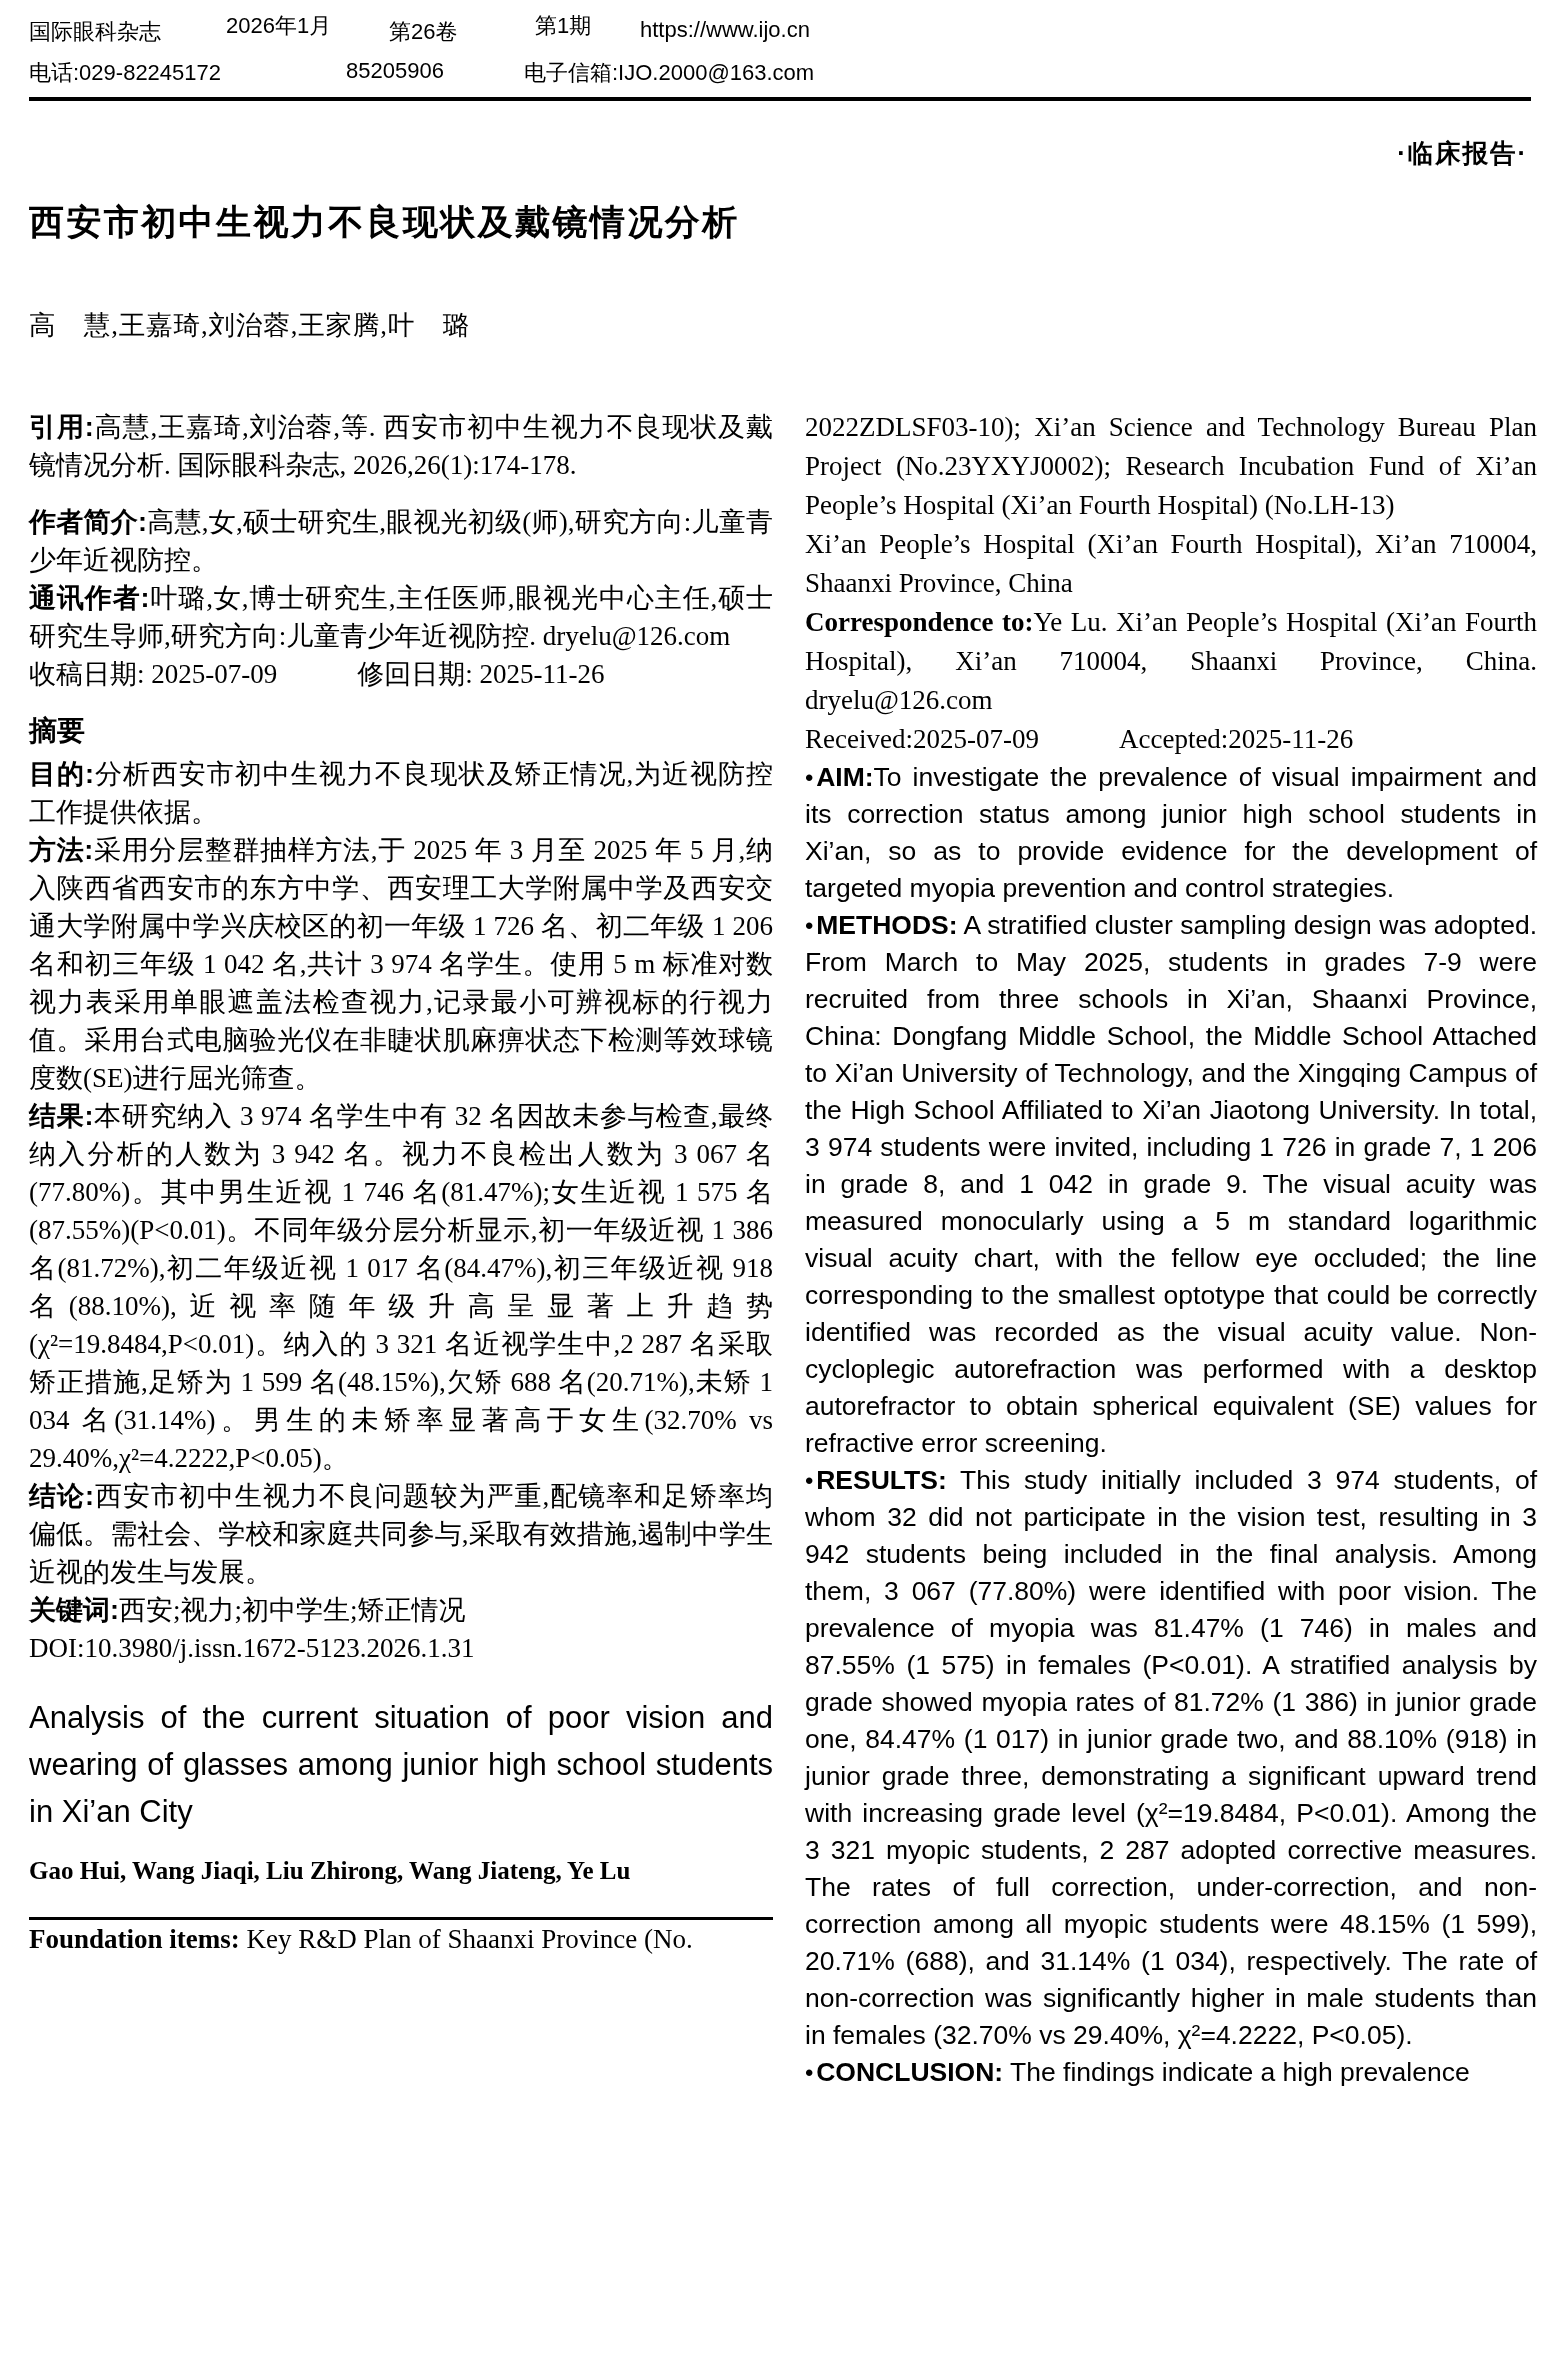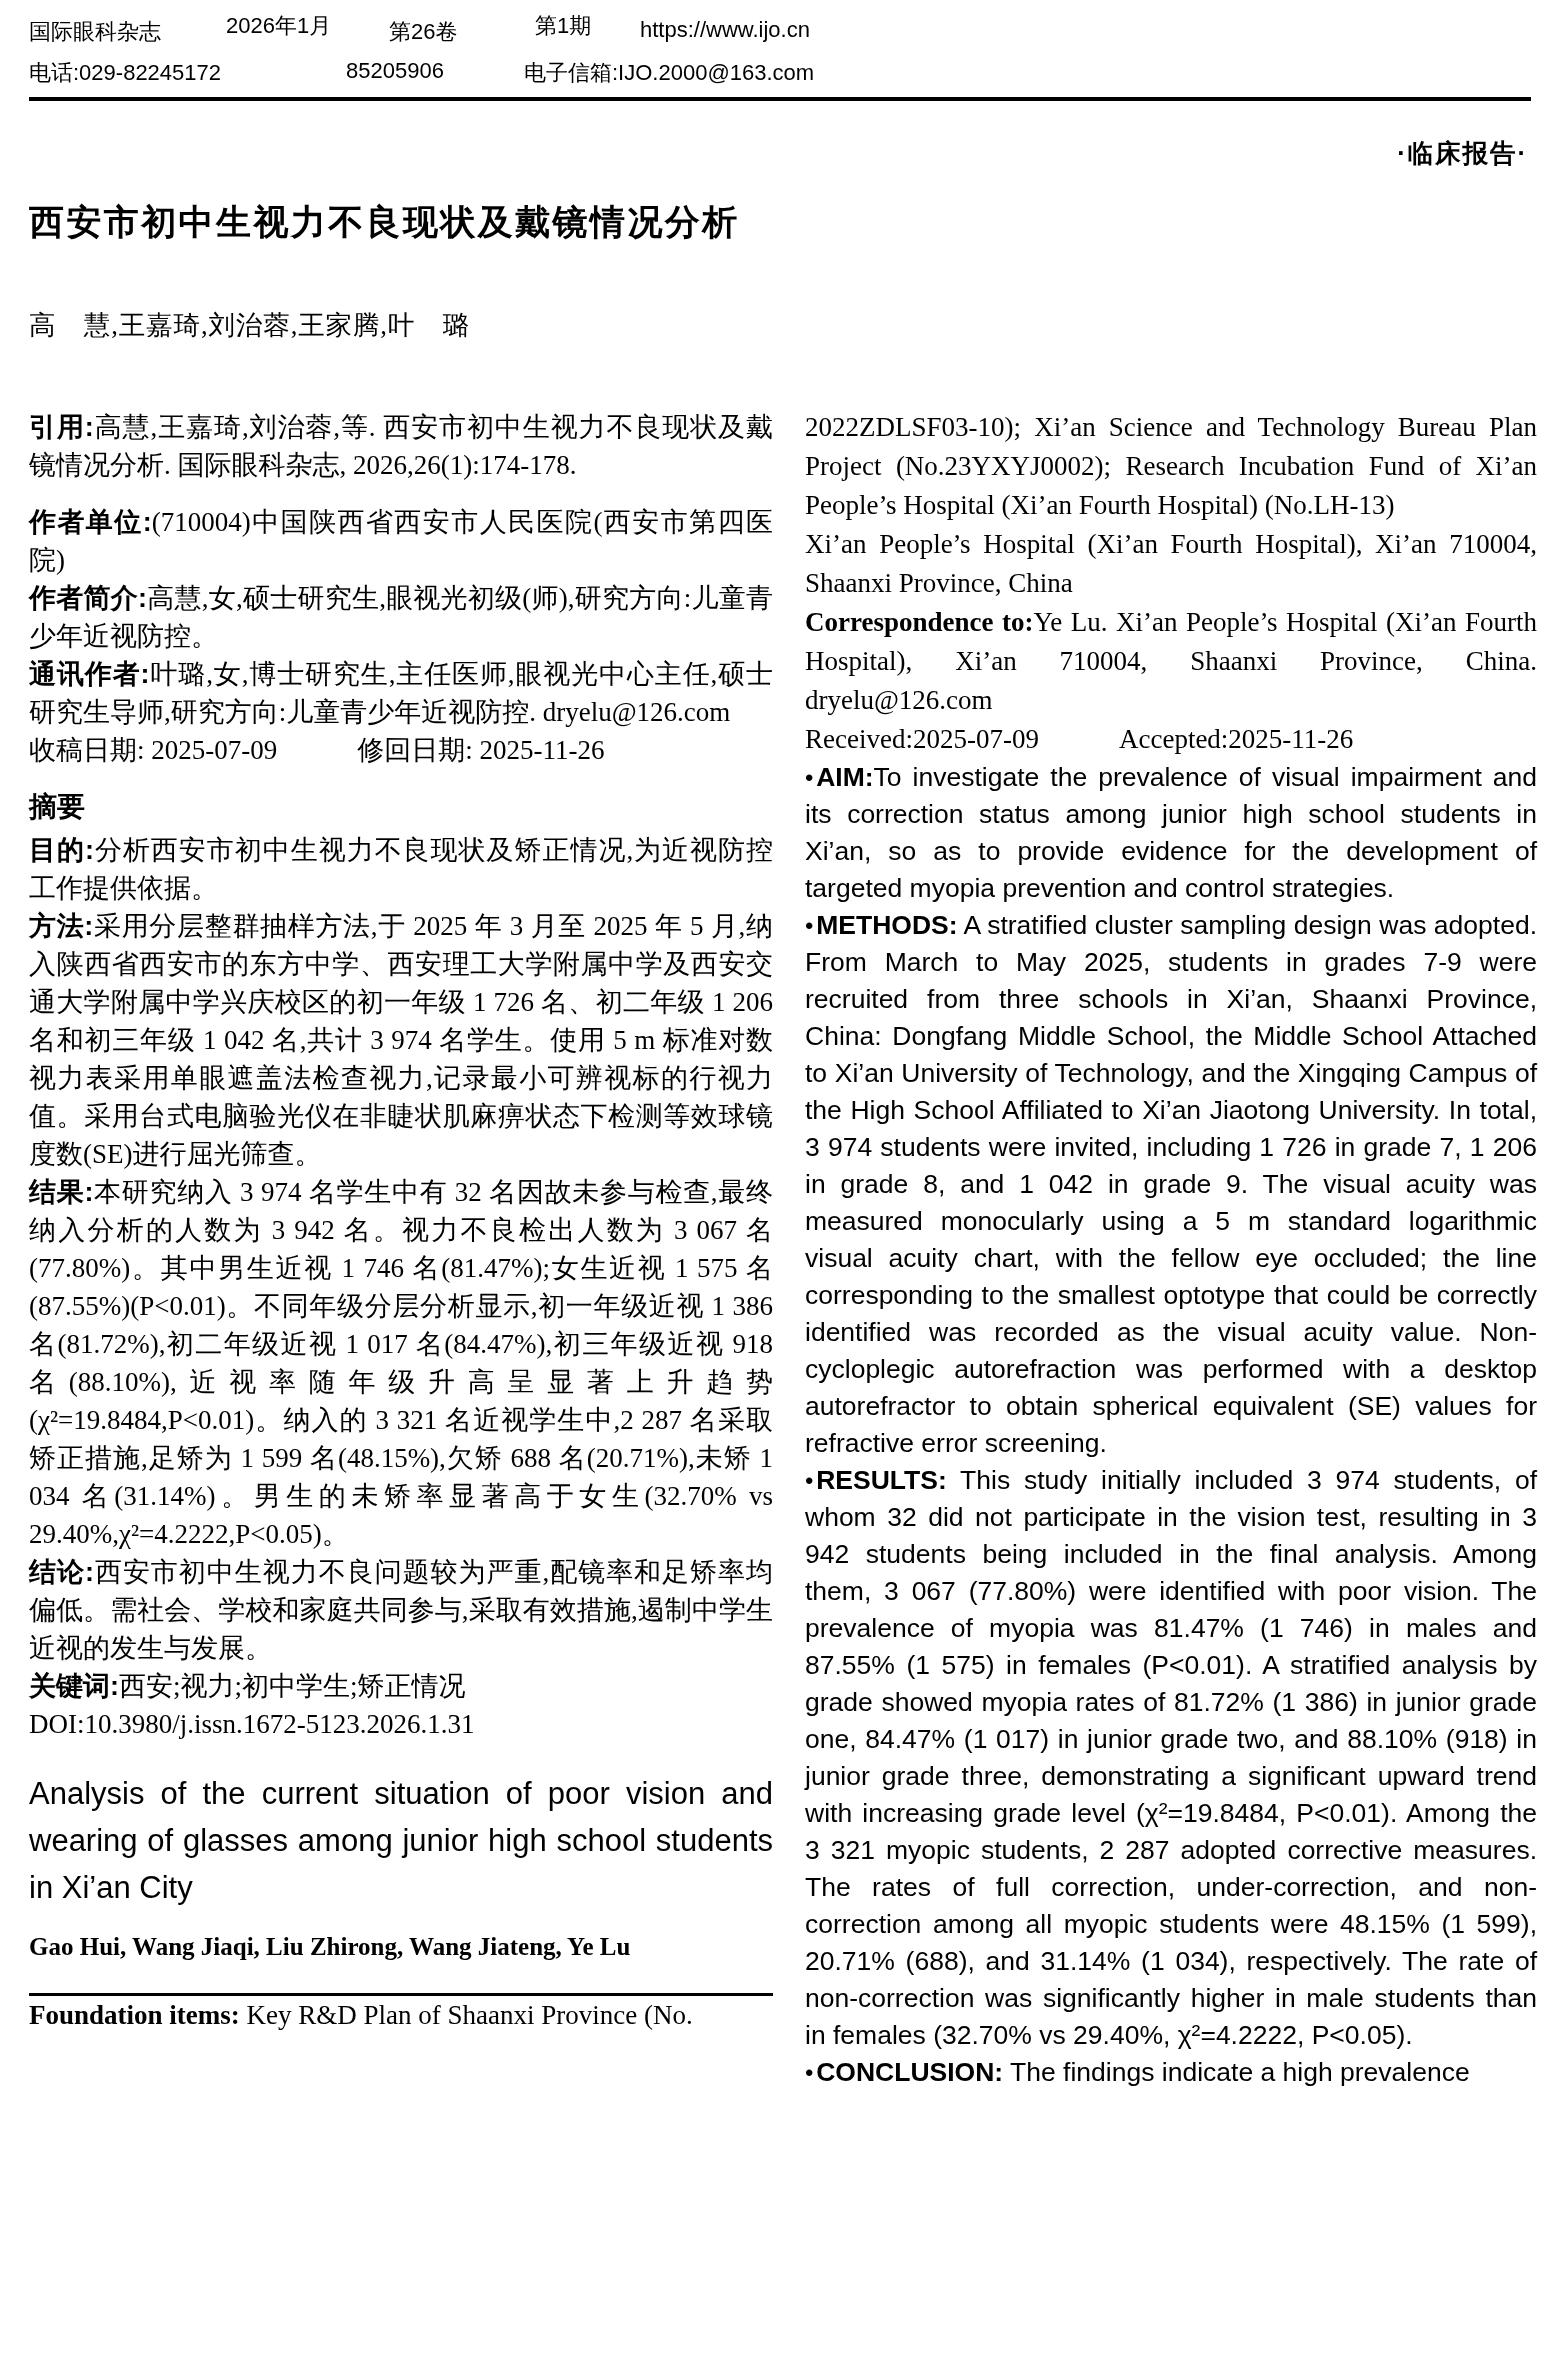--- a/index.html
+++ b/index.html
@@ -83,23 +83,20 @@
   <h1 class="title-cn" style="margin:0;">西安市初中生视力不良现状及戴镜情况分析</h1>
   <div class="authors-cn">高　慧,王嘉琦,刘治蓉,王家腾,叶　璐</div>
 
   <div class="col-left">
 
     <p class="cn-p gap-sm">
       <span class="cn-label">引用:</span><span>高慧,王嘉琦,刘治蓉,等. 西安市初中生视力不良现状及戴镜情况分析. 国际眼科杂志, 2026,26(1):174-178.</span>
     </p>
 
 
-    <p class="cn-p">
-      <span class="cn-label">作者单位:</span><span>(710004)中国陕西省西安市人民医院(西安市第四医院)</span>
-    </p>
 
     <p class="cn-p">
       <span class="cn-label">作者简介:</span><span>高慧,女,硕士研究生,眼视光初级(师),研究方向:儿童青少年近视防控。</span>
     </p>
 
     <p class="cn-p">
       <span class="cn-label">通讯作者:</span><span>叶璐,女,博士研究生,主任医师,眼视光中心主任,硕士研究生导师,研究方向:儿童青少年近视防控. dryelu@126.com</span>
     </p>
 
     <p class="cn-p dates-row">

